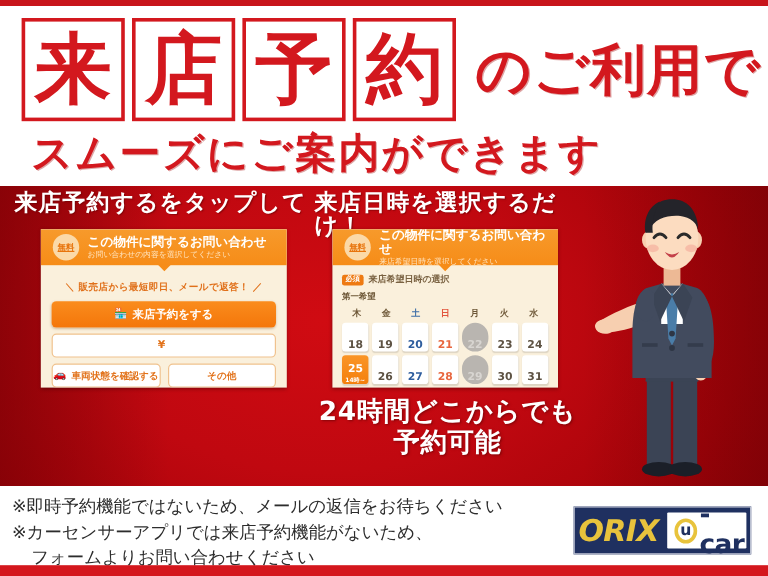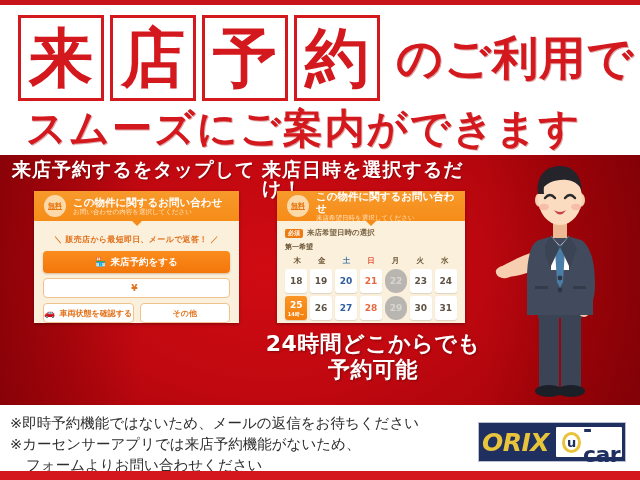--- a/index.html
+++ b/index.html
@@ -41,21 +41,21 @@
     font-size:64px;line-height:64px;font-weight:bold;color:#d3181e;
     font-family:"DejaVu Sans","Liberation Sans",sans-serif;
   }
   .head-tail{
     font-size:46px;line-height:46px;font-weight:bold;color:#d3181e;
     margin-left:10px;letter-spacing:1px;
     text-shadow:1px 1px 0 rgba(160,0,0,.35);
   }
   .head-line2{
     position:absolute;left:26px;top:101px;
-    font-size:40px;line-height:44px;font-weight:bold;color:#d3181e;
+    font-size:34px;line-height:44px;font-weight:bold;color:#d3181e;
     letter-spacing:2px;
     text-shadow:1px 1px 0 rgba(160,0,0,.35);
     white-space:nowrap;
   }
 
   
   .band{
     position:absolute;left:0;top:155px;width:640px;height:250px;
     background:
       radial-gradient(ellipse 70% 120% at 42% 45%, #d00b12 0%, #c00810 42%, #a60309 78%, #8e0207 100%);
@@ -136,21 +136,21 @@
   }
   .cal-sec-label{font-size:7.5px;color:#7a6242;font-weight:bold;margin-left:4px;}
   .cal-pref{font-size:7px;color:#6d5737;font-weight:bold;margin-top:4px;}
   .dow-row{display:flex;margin-top:4px;}
   .dow{flex:1;text-align:center;font-size:7.5px;font-weight:bold;color:#6d5737;}
   .dow.sun{color:#e2553d;}
   .dow.sat{color:#3f6fa8;}
   .date-row{display:flex;gap:2.5px;margin-top:3px;}
   .cell{
     flex:1;height:24px;background:#ffffff;border-radius:3px;
-    display:flex;flex-direction:column;align-items:center;justify-content:center;
+    display:flex;flex-direction:column;align-items:center;justify-content:flex-end;
     font-size:9px;font-weight:bold;color:#5d5243;
     box-shadow:0 1px 1px rgba(0,0,0,.12);box-sizing:border-box;
   }
   .cell.sat{color:#2f5e9e;}
   .cell.sun{color:#e8673f;}
   .cell.off{background:#b9b5b0;color:#d8d5d1;box-shadow:none;border-radius:11px;}
   .cell.sel{background:linear-gradient(180deg,#fa9526 0%,#f4800d 100%);color:#ffffff;}
   .cell .sub{font-size:5px;font-weight:bold;line-height:6px;margin-top:1px;}
 
   

